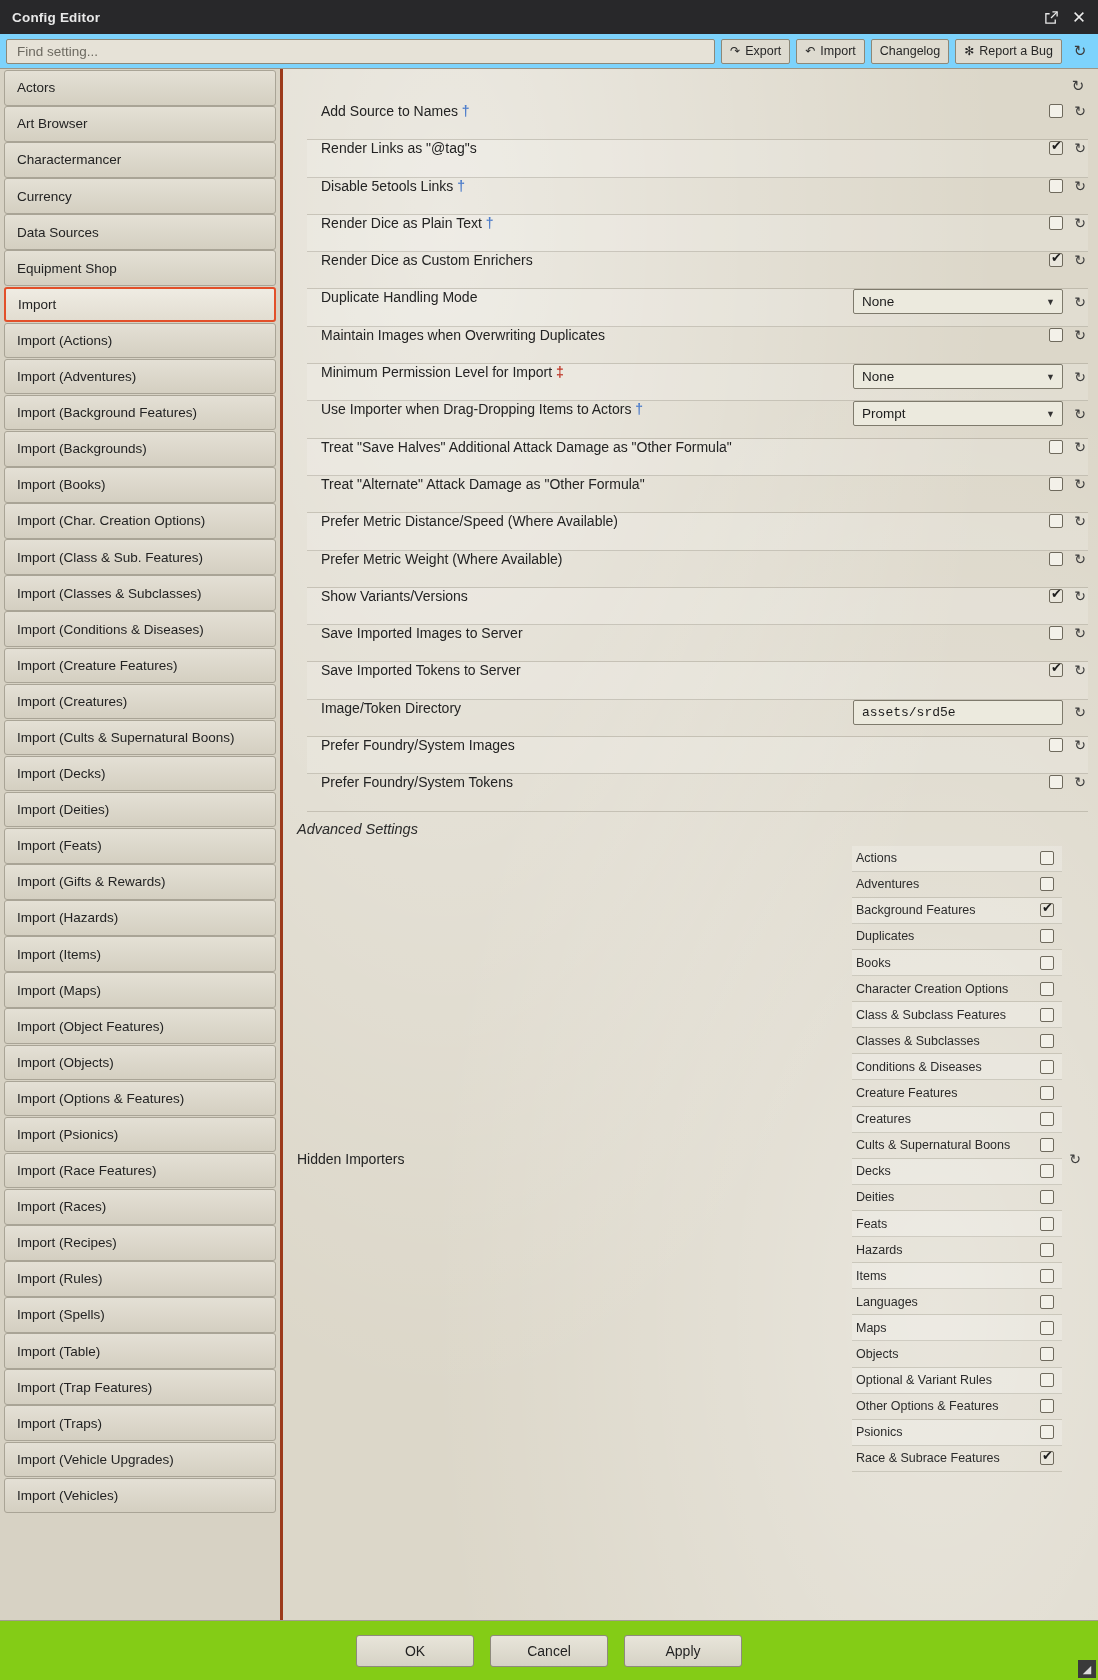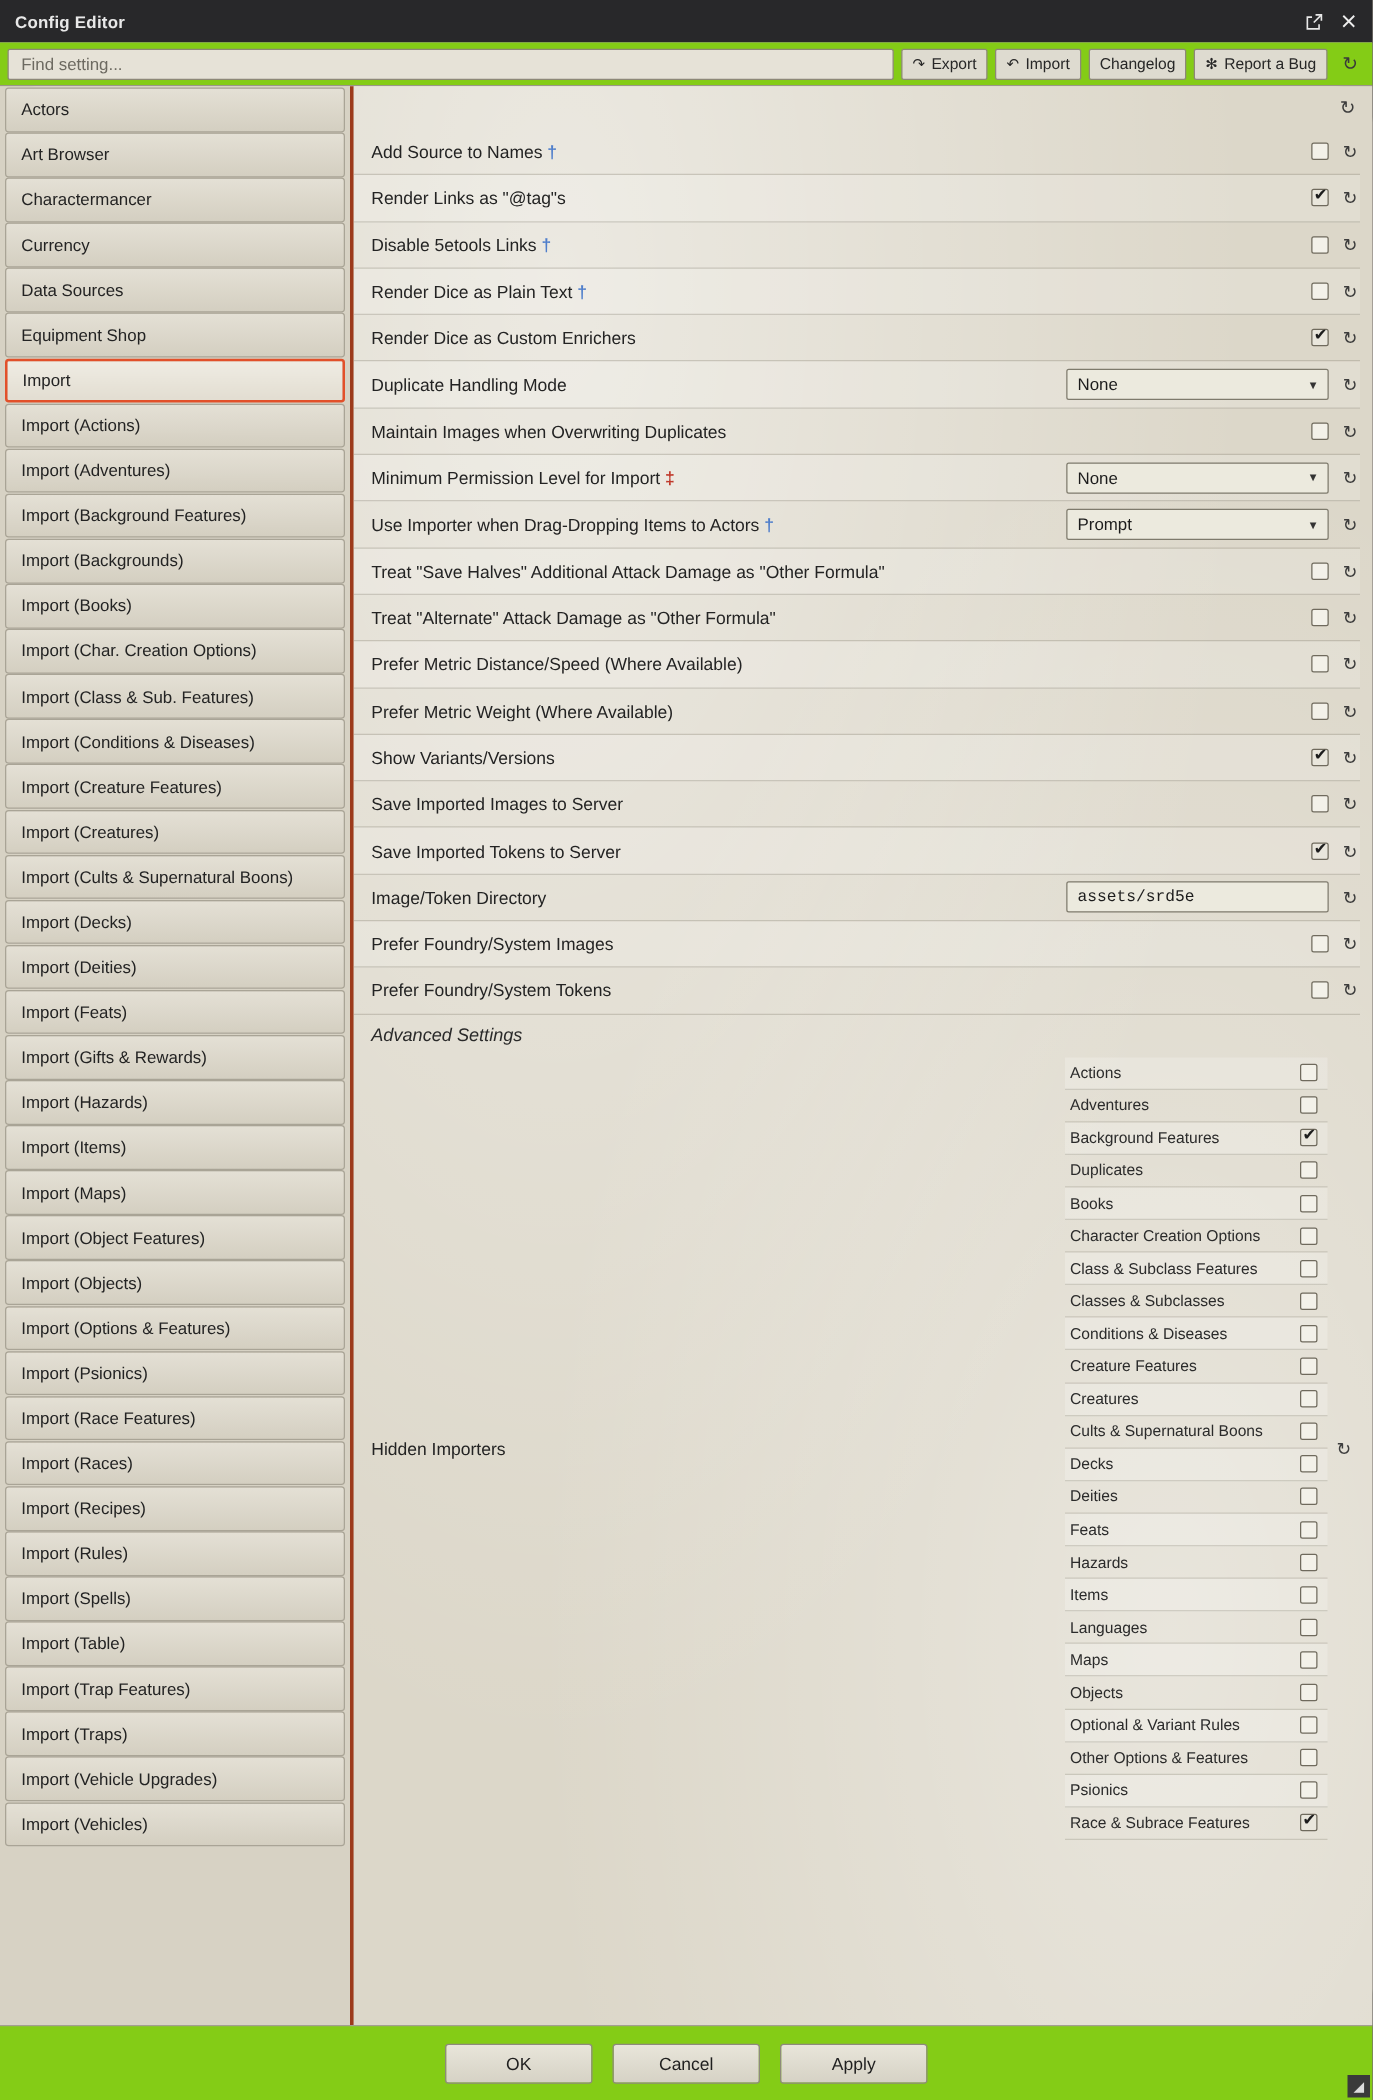--- a/index.html
+++ b/index.html
@@ -36,21 +36,21 @@
     display: flex; align-items: center; justify-content: center;
     color: #e8e8e8;
     font-size: 15px;
     margin-left: 2px;
   }
   .titlebar .tb-btn svg { display: block; }
 
   
   .toolbar {
     height: 35px;
-    background: #84cc16;
+    background: #7dd3fc;
     border-bottom: 1px solid #9b9688;
     display: flex;
     align-items: center;
     padding: 0 6px;
     gap: 6px;
     flex: 0 0 auto;
   }
   .search-wrap {
     flex: 1 1 auto;
     height: 25px;
@@ -156,24 +156,25 @@
     font-size: 15px;
   }
   .settings-list {
     flex: 1 1 auto;
     padding: 0 10px 0 0;
     overflow: hidden;
   }
   .srow {
     height: 37.3px;
     display: flex;
-    align-items: center;
+    align-items: flex-start;
     padding-left: 14px;
     border-bottom: 1px solid rgba(140,135,120,.35);
     position: relative;
+    margin-left: 24px;
   }
   .srow:nth-child(even) { background: rgba(255,255,255,.16); }
   .srow .label {
     flex: 1 1 auto;
     font-size: 14px;
     color: #232323;
     white-space: nowrap;
     overflow: hidden;
   }
   .dag { color: #4f7ecb; font-weight: bold; }
@@ -402,20 +403,23 @@
         <div class="side-item">
           <span>Import (Books)</span>
         </div>
         <div class="side-item">
           <span>Import (Char. Creation Options)</span>
         </div>
         <div class="side-item">
           <span>Import (Class &amp; Sub. Features)</span>
         </div>
         <div class="side-item">
+          <span>Import (Classes &amp; Subclasses)</span>
+        </div>
+        <div class="side-item">
           <span>Import (Conditions &amp; Diseases)</span>
         </div>
         <div class="side-item">
           <span>Import (Creature Features)</span>
         </div>
         <div class="side-item">
           <span>Import (Creatures)</span>
         </div>
         <div class="side-item">
           <span>Import (Cults &amp; Supernatural Boons)</span>

